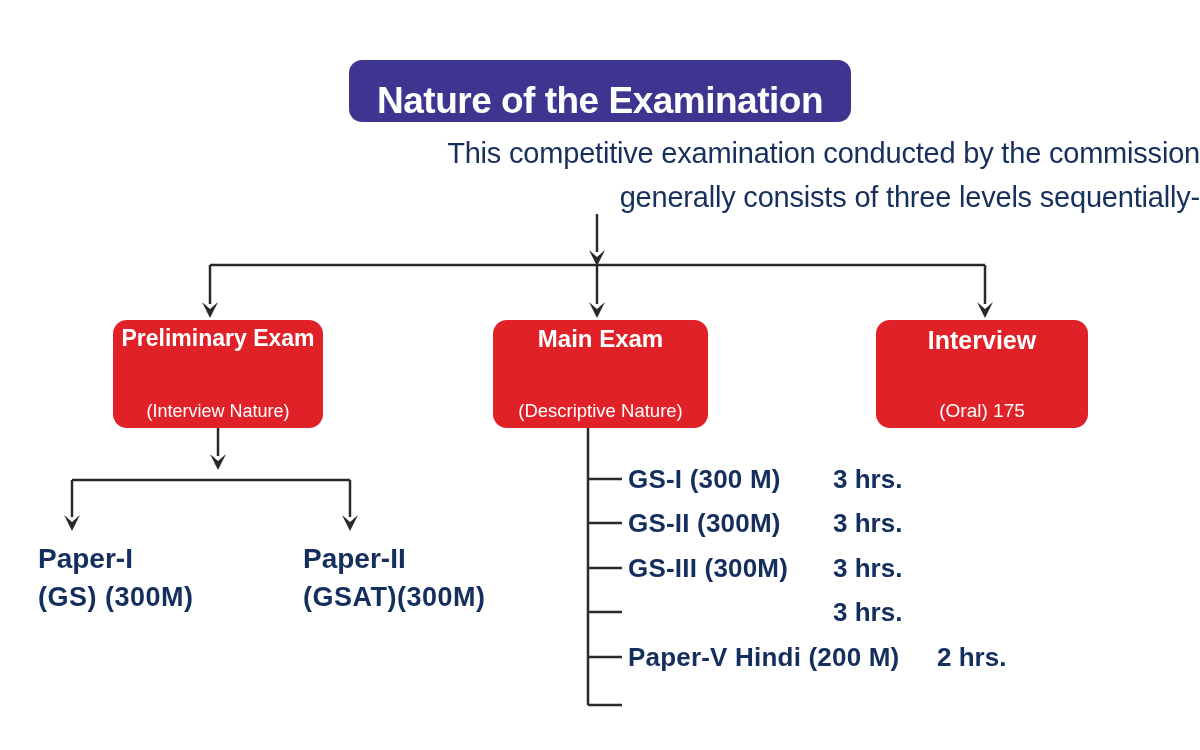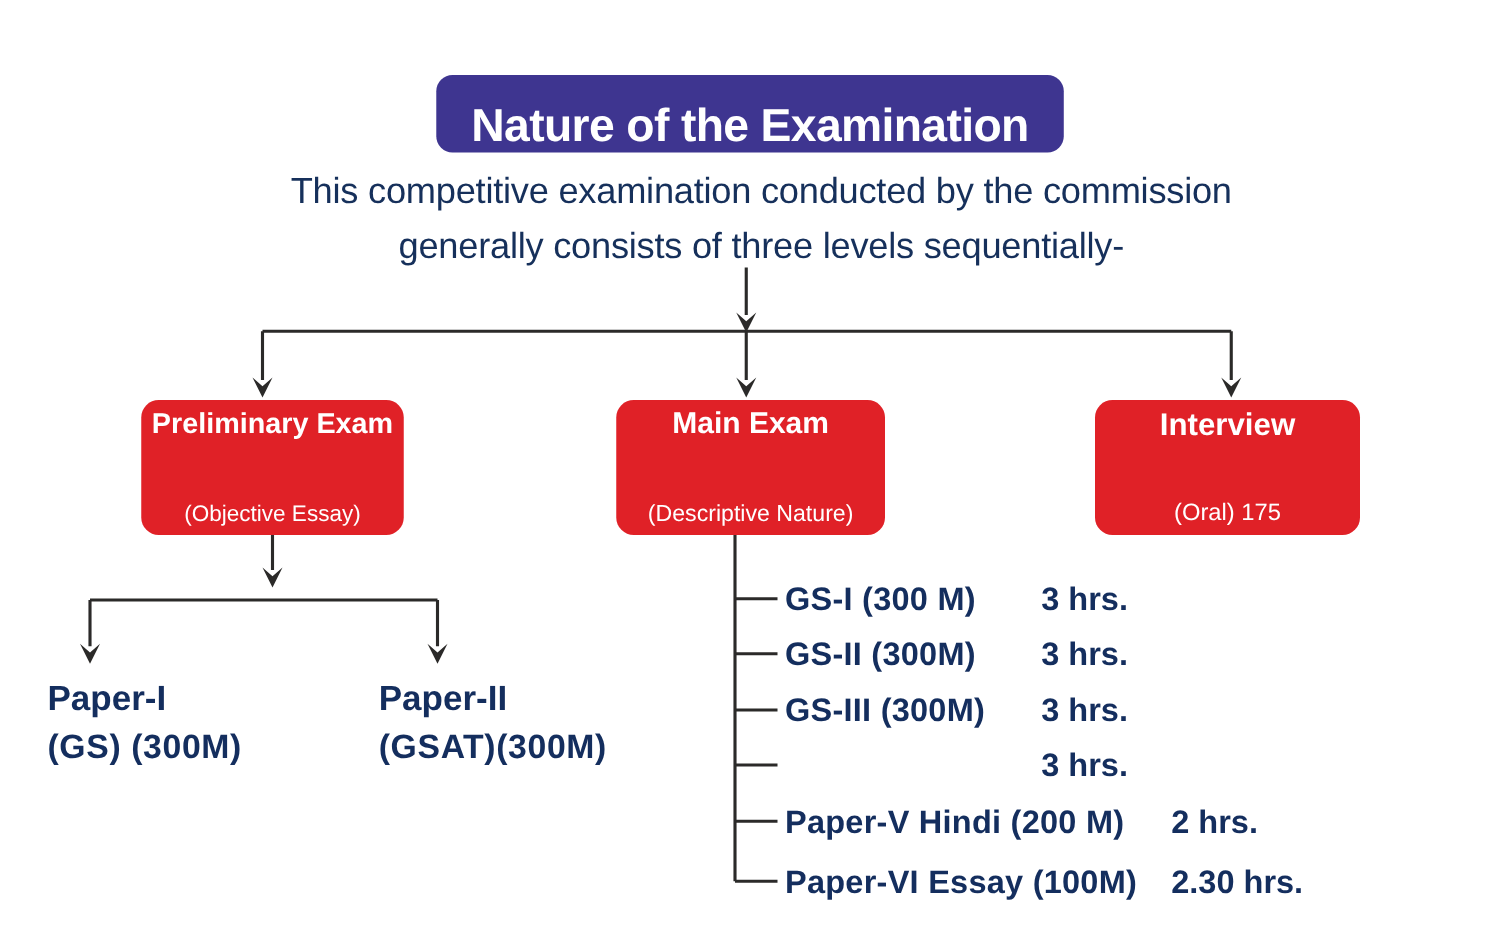--- a/index.html
+++ b/index.html
@@ -18,21 +18,21 @@
   .banner {
     position:absolute; top:60px; left:50%; transform:translateX(-50%);
     height:62px; padding:0 28px;
     background:#3e3590; border-radius:13px;
     display:flex; align-items:flex-end; justify-content:center;
     color:#ffffff; font-size:37px; font-weight:700; white-space:nowrap;
     letter-spacing:-0.5px;
   }
   .subtitle {
     position:absolute; top:131px; left:0; width:1200px;
-    text-align:center; font-size:29px; line-height:44px;
+    text-align:right; font-size:29px; line-height:44px;
     color:#16305b; letter-spacing:-0.2px;padding-left:18px;
   }
   .level-box {
     position:absolute; top:320px; height:108px;
     background:#e02127; border-radius:14px;
     display:flex; flex-direction:column; align-items:center; justify-content:space-between;
     color:#ffffff; text-align:center; padding:6px 8px;
   }
   .level-box .lv-title { font-weight:700; line-height:1.12; }
   .level-box .lv-nature { font-weight:400; margin-top:3px; }
@@ -115,21 +115,21 @@
   <span>Nature of the Examination</span>
 </div>
 
 <div class="subtitle">
   <div>This competitive examination conducted by the commission</div>
   <div>generally consists of three levels sequentially-</div>
 </div>
 
 <div class="level-box box-prelim">
   <div class="lv-title">Preliminary Exam</div>
-  <div class="lv-nature">(Objective Essay)</div>
+  <div class="lv-nature">(Interview Nature)</div>
 </div>
 
 <div class="level-box box-main">
   <div class="lv-title">Main Exam</div>
   <div class="lv-nature">(Descriptive Nature)</div>
 </div>
 
 <div class="level-box box-interview">
   <div class="lv-title">Interview</div>
   <div class="lv-nature">(Oral) 175</div>
@@ -158,17 +158,13 @@
     <span class="p-name">GS-III (300M)</span>
     <span class="p-duration">3 hrs.</span>
   </div>
   <div class="exam-row">
     <span class="p-duration">3 hrs.</span>
   </div>
   <div class="exam-row">
     <span class="p-name">Paper-V Hindi (200 M)</span>
     <span class="p-duration">2 hrs.</span>
   </div>
-  <div class="exam-row">
-    <span class="p-name">Paper-VI Essay (100M)</span>
-    <span class="p-duration">2.30 hrs.</span>
-  </div>
 </div>
 
 </body></html>

